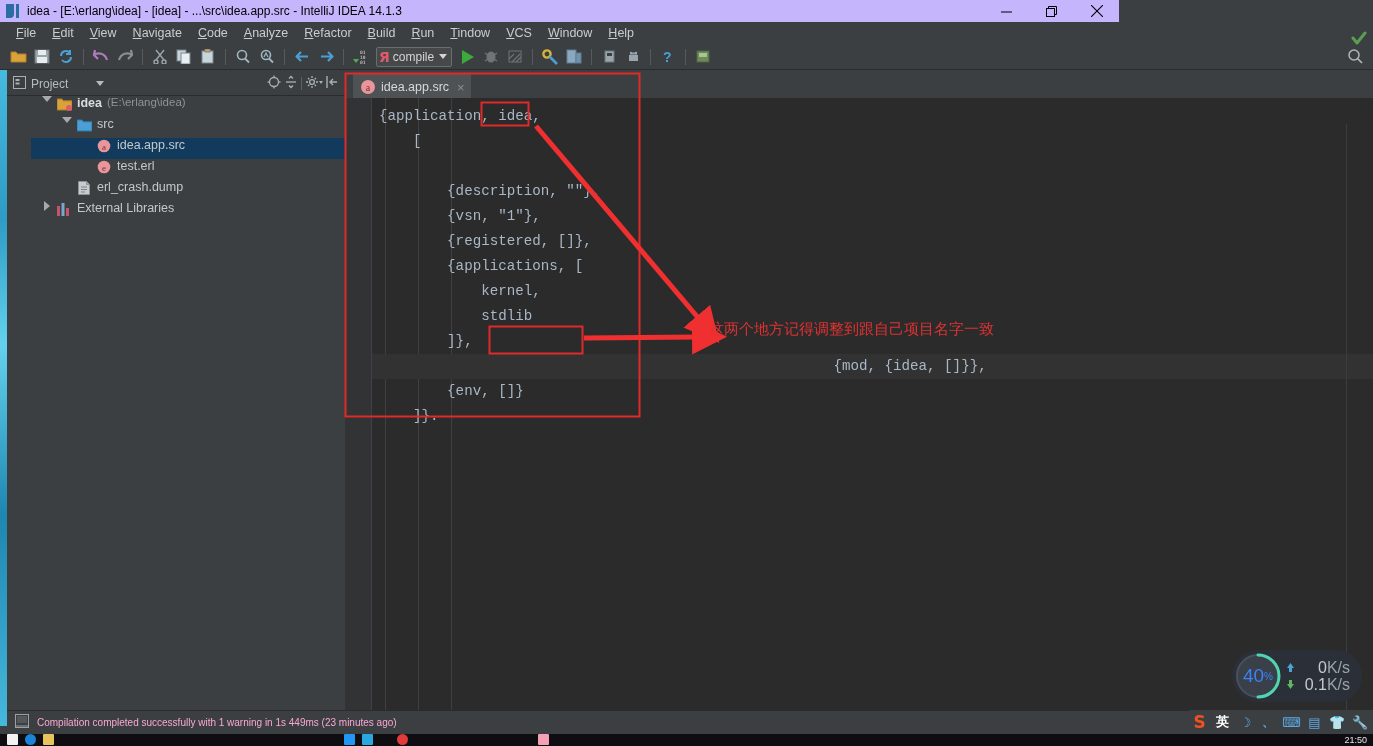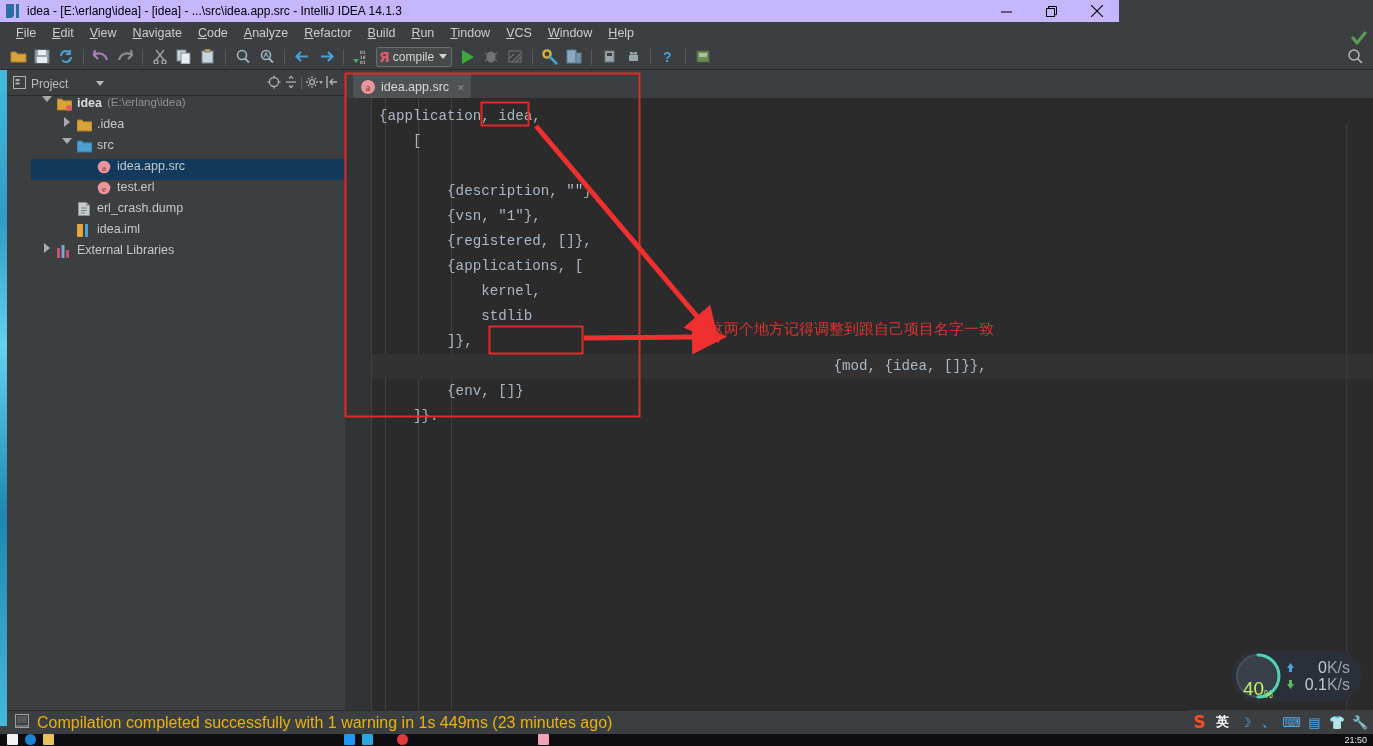--- a/index.html
+++ b/index.html
@@ -192,34 +192,34 @@
     font-family: "DejaVu Sans", sans-serif; white-space: nowrap;
   }
 
   
   .statusbar {
     position: absolute; left: 7px; top: 710px; width: 1366px; height: 24px;
     background: #3c3f41; border-top: 1px solid #2b2b2b;
     display: flex; align-items: center;
   }
   .status-ic { margin-left: 8px; margin-right: 8px; flex: none; }
-  .status-text { font-size: 16px; color: #eab308; white-space: nowrap; }
+  .status-text { font-size: 10px; color: #f9a8d4; white-space: nowrap; }
 
   
   .netwidget {
     position: absolute; left: 1232px; top: 650px; width: 130px; height: 52px;
     background: #2b3038; border-radius: 26px;
     display: flex; align-items: center;
   }
   .net-ring {
     position: relative; width: 48px; height: 48px; margin-left: 2px; flex: none;
   }
   .net-pct {
-    position: absolute; inset: 0; display: flex; align-items: flex-end; justify-content: center;
-    color: #bef264; font-size: 19px; font-family: "Liberation Sans", sans-serif;
+    position: absolute; inset: 0; display: flex; align-items: center; justify-content: center;
+    color: #3b82f6; font-size: 19px; font-family: "Liberation Sans", sans-serif;
   }
   .net-pct sup { font-size: 10px; }
   .net-rates { margin-left: 4px; font-size: 16px; color: #c3cad1; line-height: 17px; }
   .net-rates .row { display: flex; align-items: center; gap: 3px; }
   .net-rates .val { width: 52px; text-align: right; }
   .net-rates .unit { color: #9aa3ab; }
 
   
   .tray {
     position: absolute; left: 1190px; top: 710px; width: 183px; height: 24px;
@@ -497,32 +497,20 @@
             <path d="M0 1h5l1.3 1.8H15V12H0z" fill="#d9a33a" stroke="#a87c26"></path>
             <circle cx="12" cy="10" r="3" fill="#e05a6a"></circle>
           </svg>
         </span>
         <span class="tree-label bold">idea</span>
         <span class="tree-sub">(E:\erlang\idea)</span>
       </div>
       <div class="tree-row">
         <span style="display: inline-block; flex: 0 0 auto; width: 28px;"></span>
         <span class="tw-arrow-slot">
-          <span class="tw-arrow closed"></span>
-        </span>
-        <span class="ic">
-          <svg width="15" height="13">
-            <path d="M0 1h5l1.3 1.8H15V12H0z" fill="#d9a33a" stroke="#a87c26"></path>
-          </svg>
-        </span>
-        <span class="tree-label">.idea</span>
-      </div>
-      <div class="tree-row">
-        <span style="display: inline-block; flex: 0 0 auto; width: 28px;"></span>
-        <span class="tw-arrow-slot">
           <span class="tw-arrow"></span>
         </span>
         <span class="ic">
           <svg width="15" height="13">
             <path d="M0 1h5l1.3 1.8H15V12H0z" fill="#4a9fd4" stroke="#2f7ba8"></path>
           </svg>
         </span>
         <span class="tree-label">src</span>
       </div>
       <div class="tree-row selected">
@@ -555,31 +543,20 @@
             <path d="M0.5 0.5h8l3 3v10h-11z" fill="#c6ccd0" stroke="#8b9398"></path>
             <path d="M8.5 0.5v3h3" fill="#9aa3a8" stroke="#8b9398"></path>
             <line x1="3" y1="6" x2="9" y2="6" stroke="#7b8388"></line>
             <line x1="3" y1="8.5" x2="9" y2="8.5" stroke="#7b8388"></line>
             <line x1="3" y1="11" x2="7" y2="11" stroke="#7b8388"></line>
           </svg>
         </span>
         <span class="tree-label">erl_crash.dump</span>
       </div>
       <div class="tree-row">
-        <span style="display: inline-block; flex: 0 0 auto; width: 28px;"></span>
-        <span class="tw-arrow-slot"></span>
-        <span class="ic">
-          <svg width="14" height="13">
-            <rect x="0" y="0" width="6" height="13" rx="1" fill="#e8a33a"></rect>
-            <rect x="8" y="0" width="3" height="13" fill="#4a9fd4"></rect>
-          </svg>
-        </span>
-        <span class="tree-label">idea.iml</span>
-      </div>
-      <div class="tree-row">
         <span style="display: inline-block; flex: 0 0 auto; width: 8px;"></span>
         <span class="tw-arrow-slot">
           <span class="tw-arrow closed"></span>
         </span>
         <span class="ic">
           <svg width="14" height="13">
             <rect x="0" y="3" width="3" height="10" fill="#c5546a"></rect>
             <rect x="4.5" y="0" width="3" height="13" fill="#7aa7cf"></rect>
             <rect x="9" y="5" width="3" height="8" fill="#c5546a"></rect>
           </svg>

